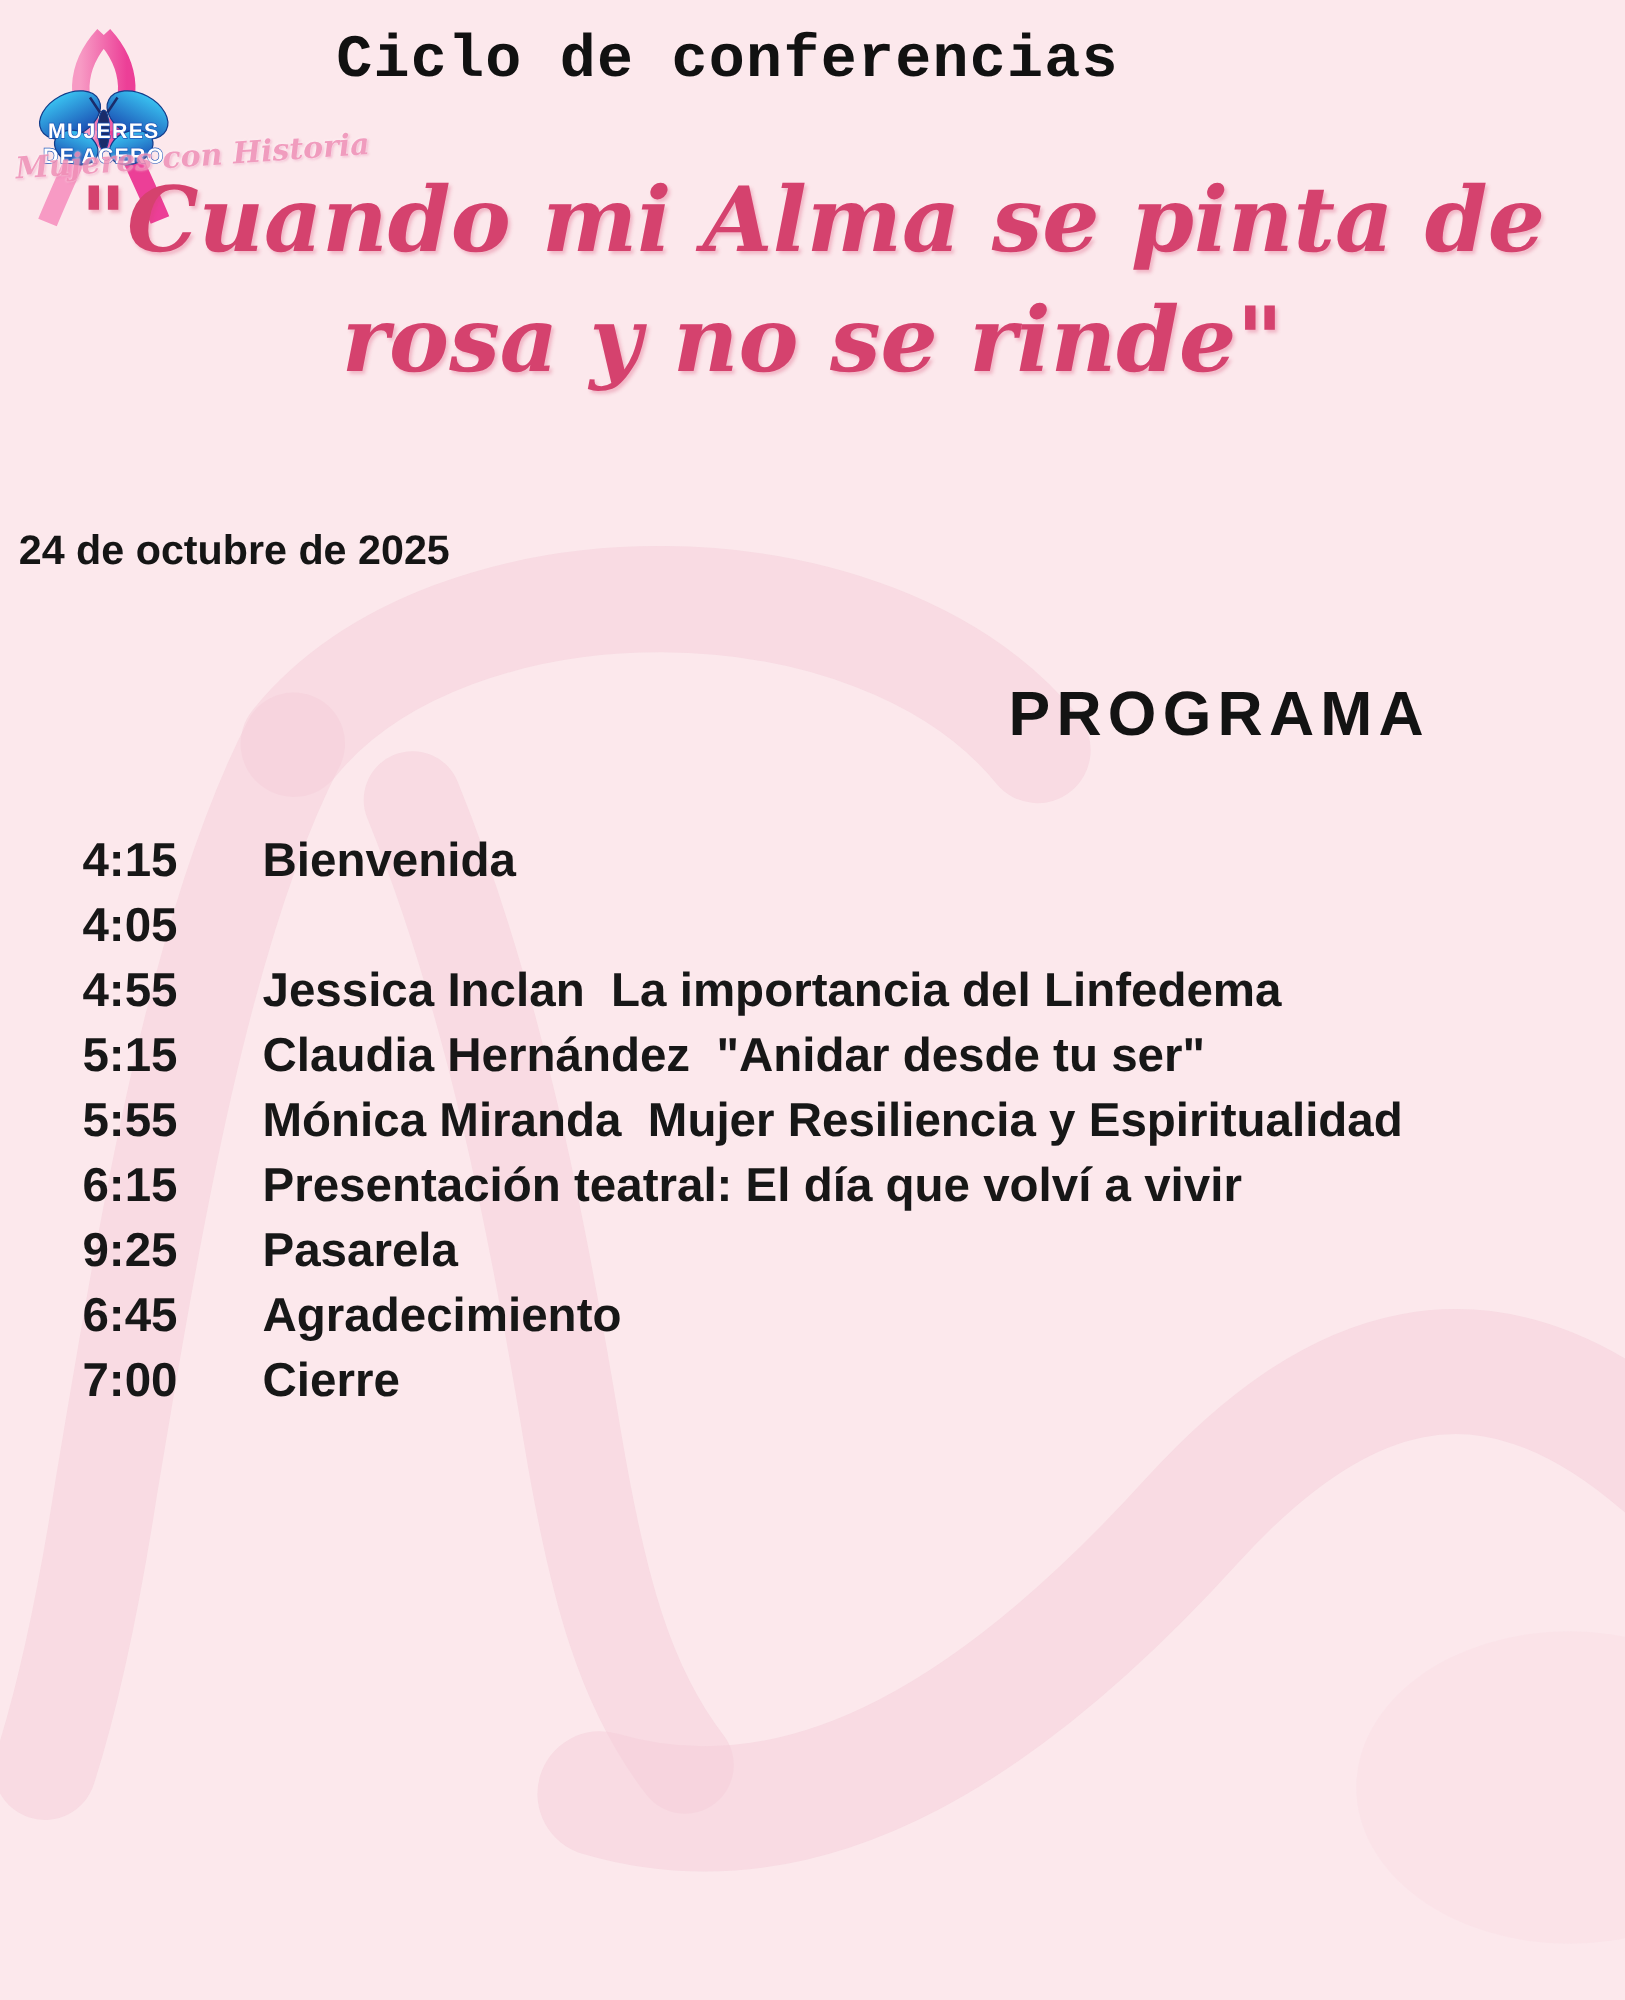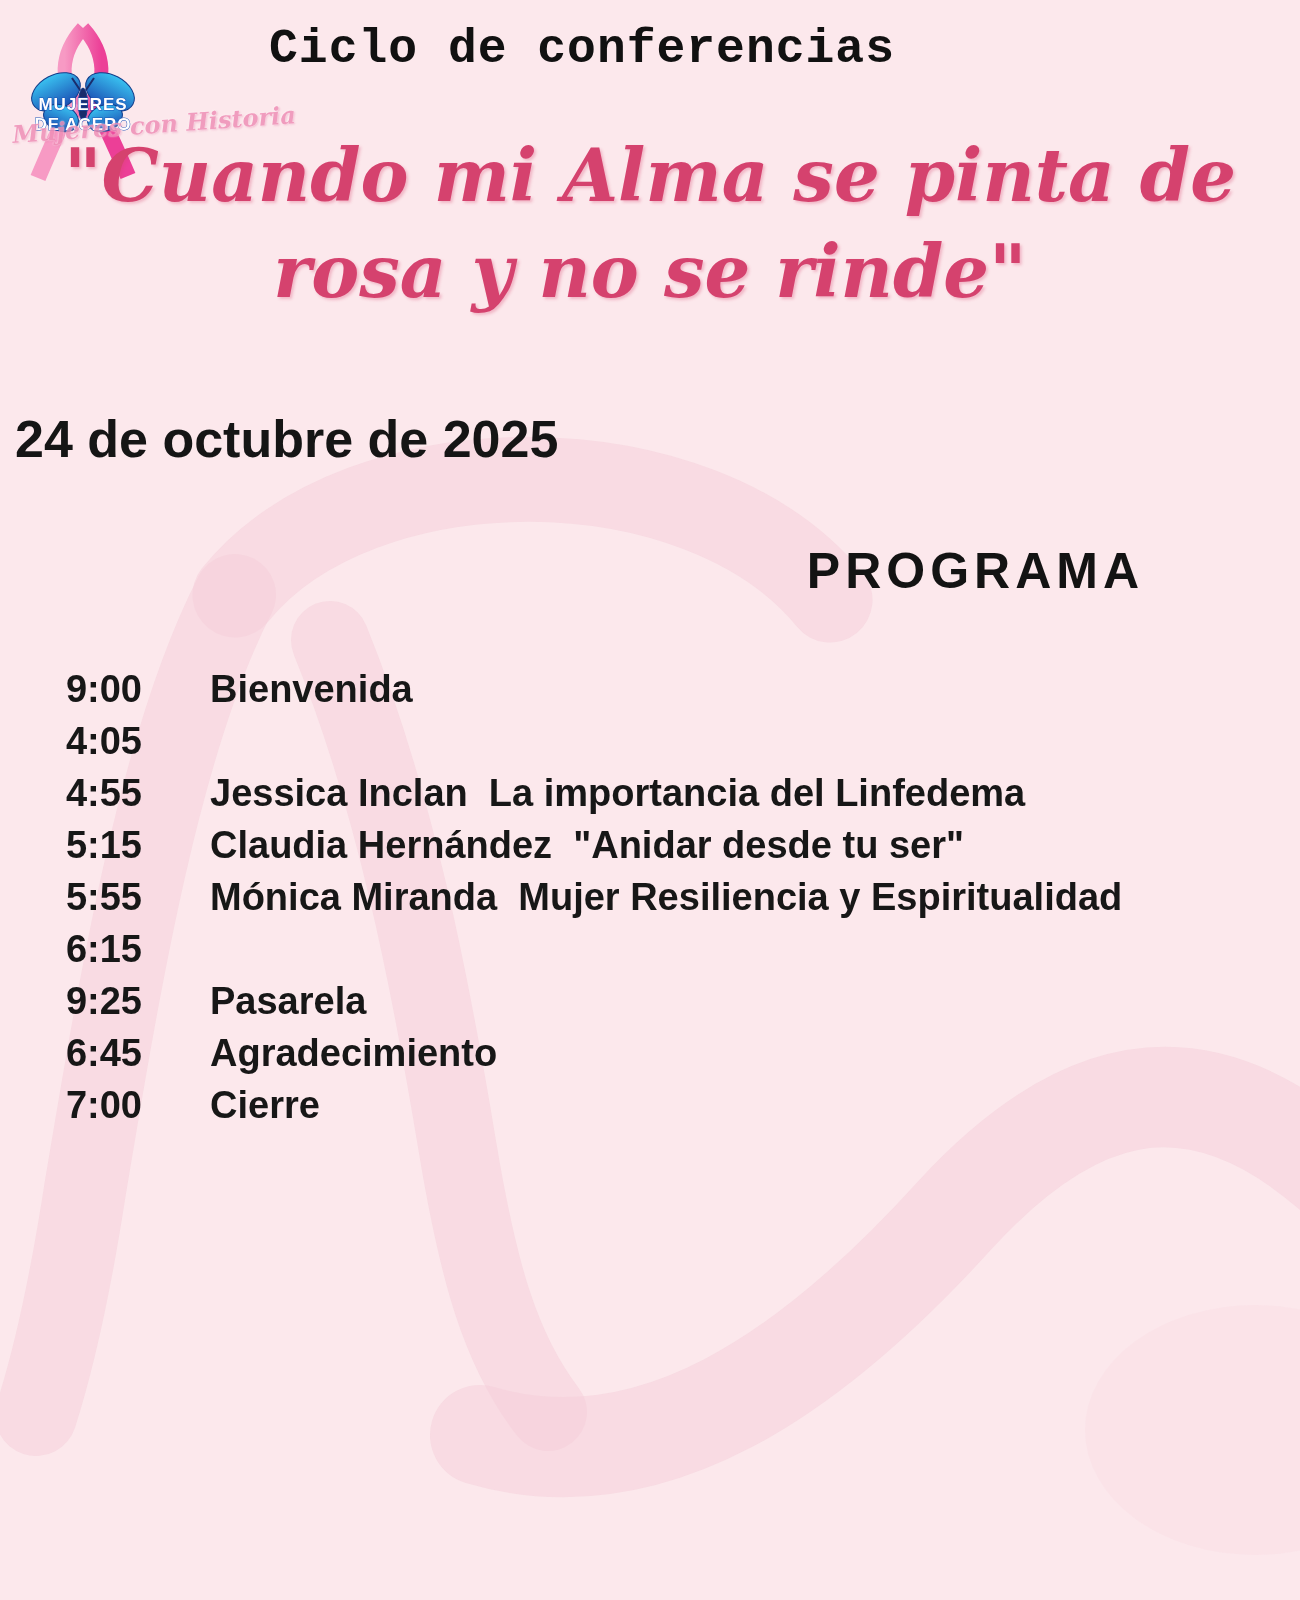--- a/index.html
+++ b/index.html
@@ -59,21 +59,21 @@
     font-style:italic;
     font-weight:700;
     font-size:72px;
     line-height:96px;
     color:#d5426e;
     text-shadow:2px 2px 3px rgba(214,66,110,.30);
   }
   .date-block{
     position:absolute;
     top:416px;left:15px;
-    font-size:52px;
+    font-size:33px;
     font-weight:700;
     line-height:47px;
     color:#151515;
   }
   .programa-heading{
     position:absolute;
     top:542px;left:0;
     width:1144px;
     text-align:right;
     font-size:50px;
@@ -162,40 +162,41 @@
   </div>
 
   <div class="date-block">
     <div>24 de octubre de 2025</div>
   </div>
 
   <div class="programa-heading">PROGRAMA</div>
 
   <div class="program">
     <div class="row">
-      <span class="time">9:00</span>
+      <span class="time">4:15</span>
       <span class="desc">Bienvenida</span>
     </div>
     <div class="row">
       <span class="time">4:05</span>
     </div>
     <div class="row">
       <span class="time">4:55</span>
       <span class="desc">Jessica Inclan  La importancia del Linfedema</span>
     </div>
     <div class="row">
       <span class="time">5:15</span>
       <span class="desc">Claudia Hernández  "Anidar desde tu ser"</span>
     </div>
     <div class="row">
       <span class="time">5:55</span>
       <span class="desc">Mónica Miranda  Mujer Resiliencia y Espiritualidad</span>
     </div>
     <div class="row">
       <span class="time">6:15</span>
+      <span class="desc">Presentación teatral: El día que volví a vivir</span>
     </div>
     <div class="row">
       <span class="time">9:25</span>
       <span class="desc">Pasarela</span>
     </div>
     <div class="row">
       <span class="time">6:45</span>
       <span class="desc">Agradecimiento</span>
     </div>
     <div class="row">

